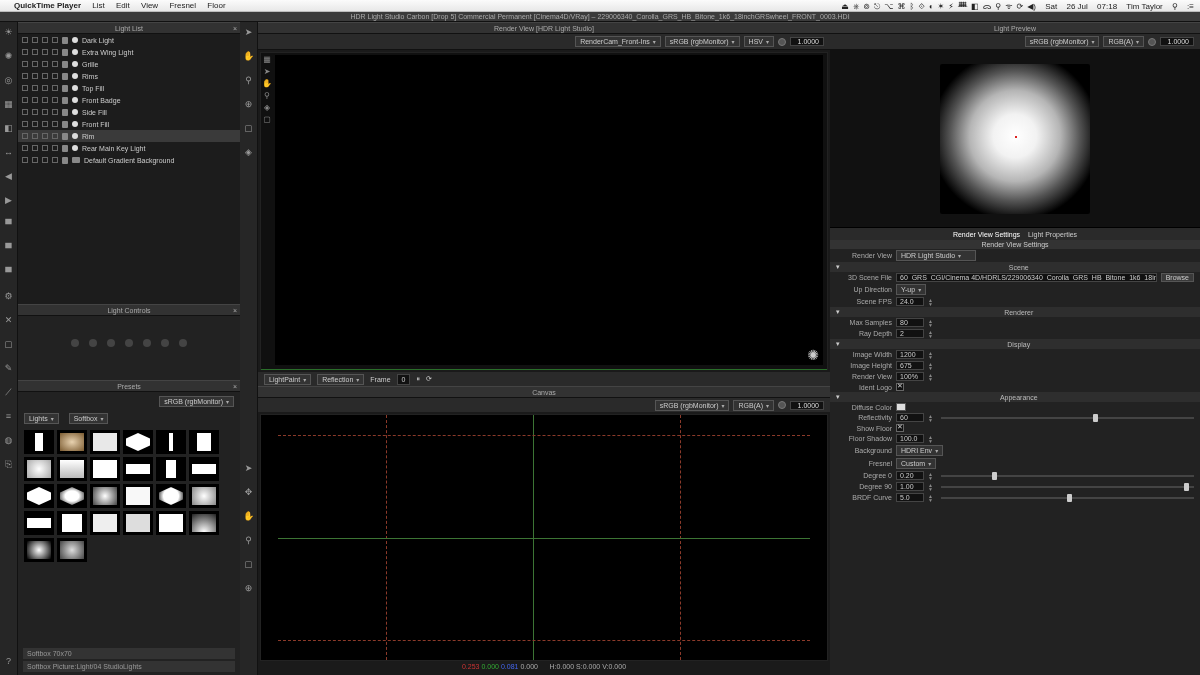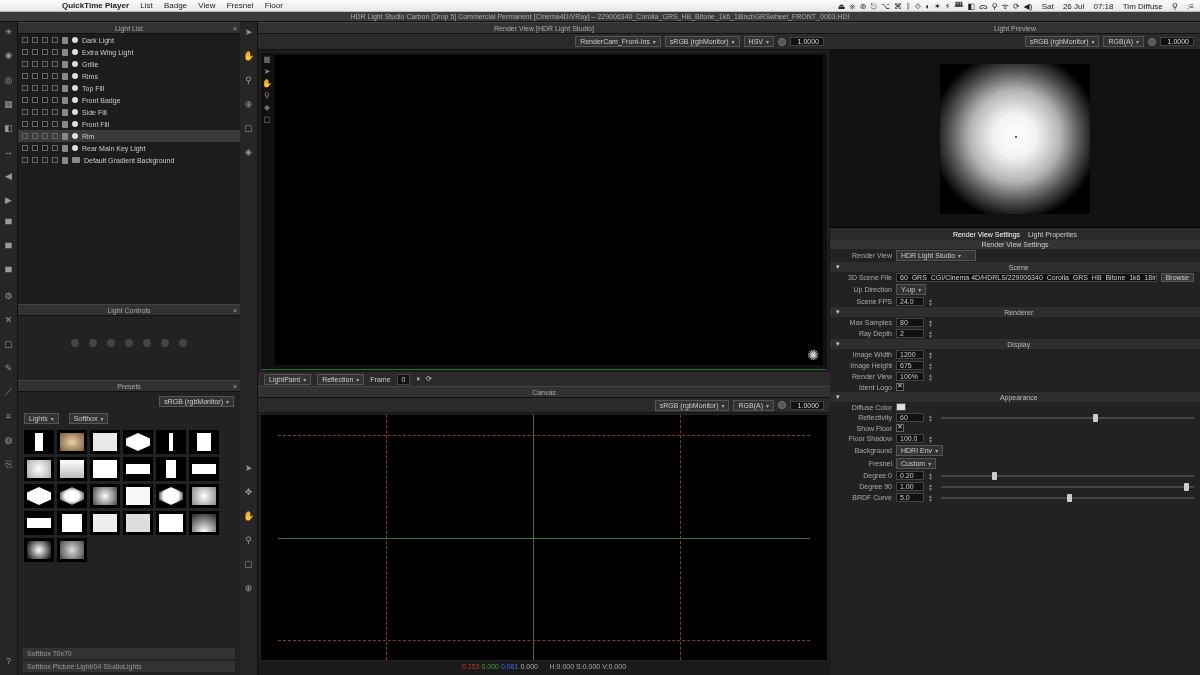--- a/index.html
+++ b/index.html
@@ -2,21 +2,21 @@
 <html><head>
 <meta charset="utf-8">
 <style>
 * { margin: 0; padding: 0; box-sizing: border-box; font-family: -apple-system, "Helvetica Neue", Arial, sans-serif; }
 body { background: #1a1a1a; color: #ccc; font-size: 8px; width: 1200px; height: 675px; overflow: hidden; }
 
 
 .mac-menubar { height: 12px; background: linear-gradient(#fbfbfb,#e8e8e8); display: flex; align-items: center; padding: 0 6px; color: #222; font-size: 8px; border-bottom: 1px solid #bdbdbd; }
 .mac-menubar .apple { margin-right: 8px; font-size: 9px; }
 .mac-menubar .app-menu span { margin-right: 9px; }
-.mac-menubar .app-menu .bold { font-weight: 600; margin-left: 48px; }
+.mac-menubar .app-menu .bold { font-weight: 600; }
 .mac-menubar .spacer { flex: 1; }
 .mac-menubar .right span { margin-left: 7px; font-size: 8px; }
 .mac-menubar .right .icons span { margin-left: 4px; }
 
 
 .titlebar { height: 10px; background: #3b3b3b; color: #aaa; text-align: center; font-size: 7px; line-height: 10px; border-bottom: 1px solid #111; }
 
 
 .main { display: grid; grid-template-columns: 18px 222px 18px 572px 370px; grid-template-rows: 653px; height: 653px; }
 
@@ -105,34 +105,34 @@
 .midtoolbar { width:18px; }
 </style>
 </head>
 <body>
 
 <div class="mac-menubar">
   <span class="apple"></span>
   <span class="app-menu">
     <span class="bold">QuickTime Player</span>
     <span>List</span>
-    <span>Badge</span>
+    <span>Edit</span>
     <span>View</span>
     <span>Fresnel</span>
     <span>Floor</span>
   </span>
   <span class="spacer"></span>
   <span class="right">
     <span class="icons">
       <span>⏏</span><span>⎈</span><span>⊚</span><span>⎋</span><span>⌥</span><span>⌘</span><span>ᛒ</span><span>⟐</span><span>◐</span><span>✶</span><span>⚡︎</span><span>ᚙ</span><span>◧</span><span>ᯅ</span><span>⚲</span><span>ᯤ</span><span>⟳</span><span>◀)</span>
     </span>
     <span>Sat</span>
     <span>26 Jul</span>
     <span>07:18</span>
-    <span>Tim Diffuse</span>
+    <span>Tim Taylor</span>
     <span>⚲</span>
     <span>:≡</span>
   </span>
 </div>
 
 <div class="titlebar">HDR Light Studio Carbon [Drop 5] Commercial Permanent [Cinema4D/VRay] – 229006340_Corolla_GRS_HB_Bitone_1k6_18inchGRSwheel_FRONT_0003.HDI</div>
 
 <div class="main">
 
   <div class="ltoolbar">

